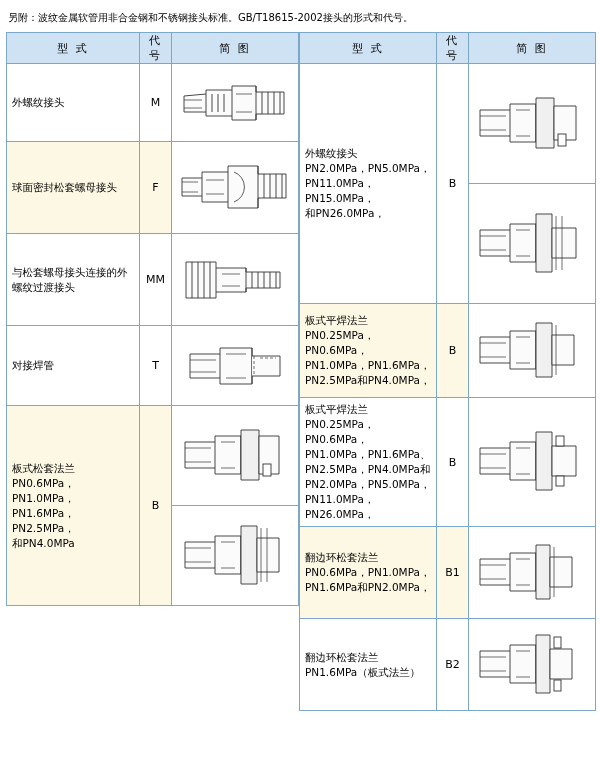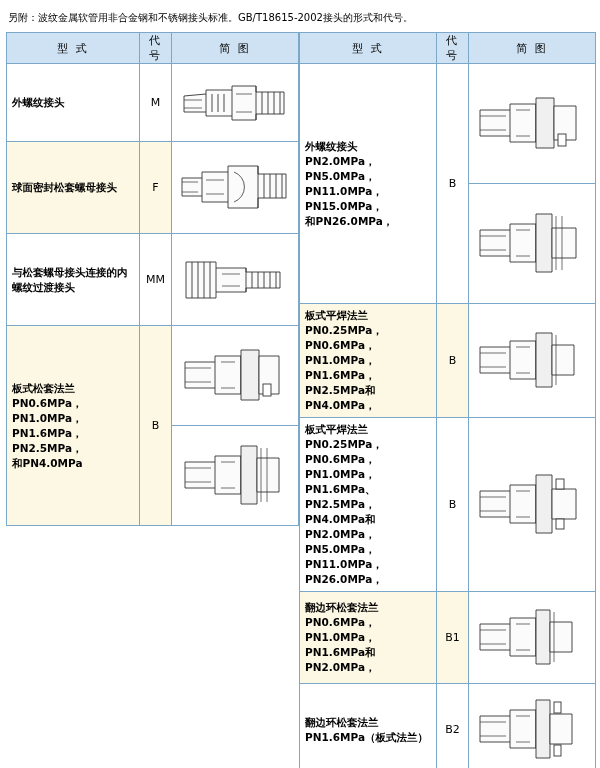--- a/index.html
+++ b/index.html
@@ -49,21 +49,20 @@
     text-align: center;
     font-size: 11px;
     height: 22px;
     letter-spacing: 2px;
     font-weight: normal;
   }
   .cell-text {
     padding: 4px 5px;
     font-size: 10.5px;
     line-height: 15px;
-    font-weight: bold;
   }
   .code {
     text-align: center;
     font-size: 11px;
   }
   .yellow {
     background: #fdf8e3;
   }
   .white {
     background: #ffffff;
@@ -161,21 +160,21 @@
                 <path d="M6 34 L22 34 M6 44 L22 44" stroke-width="0.7"></path>
                 <path d="M30 32 L48 32 M30 46 L48 46" stroke-width="0.7"></path>
               </g>
             </svg>
             </span>
           </td>
         </tr>
 
         <tr style="height:92px;">
           <td class="white">
-            <div class="cell-text" style="white-space:pre-line;">与松套螺母接头连接的内螺纹过渡接头</div>
+            <div class="cell-text" style="white-space:pre-line;">与松套螺母接头连接的外螺纹过渡接头</div>
           </td>
           <td class="code white">MM</td>
           <td class="dia">
             <span>
             <svg width="118" height="80" viewBox="0 0 118 80">
               <g fill="none" stroke="#333" stroke-width="0.9">
                 <path d="M10 22 L10 58 L40 58 L40 52 L70 52 L70 48 L104 48 L104 32 L70 32 L70 28 L40 28 L40 22 Z" fill="#fbfbfb"></path>
                 <line x1="40" y1="28" x2="40" y2="52"></line>
                 <line x1="70" y1="28" x2="70" y2="52"></line>
                 <line x1="16" y1="22" x2="16" y2="58"></line>
@@ -188,20 +187,42 @@
                 <line x1="88" y1="32" x2="88" y2="48"></line>
                 <line x1="94" y1="32" x2="94" y2="48"></line>
                 <line x1="100" y1="32" x2="100" y2="48"></line>
               </g>
             </svg>
             </span>
           </td>
         </tr>
 
 
+        <tr style="height:80px;">
+          <td class="white">
+            <div class="cell-text">对接焊管</div>
+          </td>
+          <td class="code white">T</td>
+          <td class="dia">
+            <span>
+            <svg width="118" height="68" viewBox="0 0 118 68">
+              <g fill="none" stroke="#333" stroke-width="0.9">
+                <path d="M14 22 L14 46 L44 46 L44 52 L76 52 L76 16 L44 16 L44 22 Z" fill="#fbfbfb"></path>
+                <line x1="44" y1="22" x2="44" y2="46"></line>
+                <line x1="76" y1="16" x2="76" y2="52"></line>
+                <path d="M76 24 L104 24 L104 44 L76 44" fill="#fbfbfb"></path>
+                <path d="M78 24 L78 44" stroke-dasharray="3 2" stroke-width="0.7"></path>
+                <path d="M14 28 L40 28 M14 40 L40 40" stroke-width="0.7"></path>
+                <path d="M50 22 L70 22 M50 46 L70 46" stroke-width="0.7"></path>
+                <path d="M84 26 L100 26" stroke-dasharray="3 2" stroke-width="0.7"></path>
+              </g>
+            </svg>
+            </span>
+          </td>
+        </tr>
 
         <tr style="height:200px;">
           <td class="yellow">
             <div class="cell-text" style="white-space:pre-line;">板式松套法兰
 PN0.6MPa，PN1.0MPa，
 PN1.6MPa，PN2.5MPa，
 和PN4.0MPa</div>
           </td>
           <td class="code yellow">B</td>
           <td class="dia" style="padding:0;">

